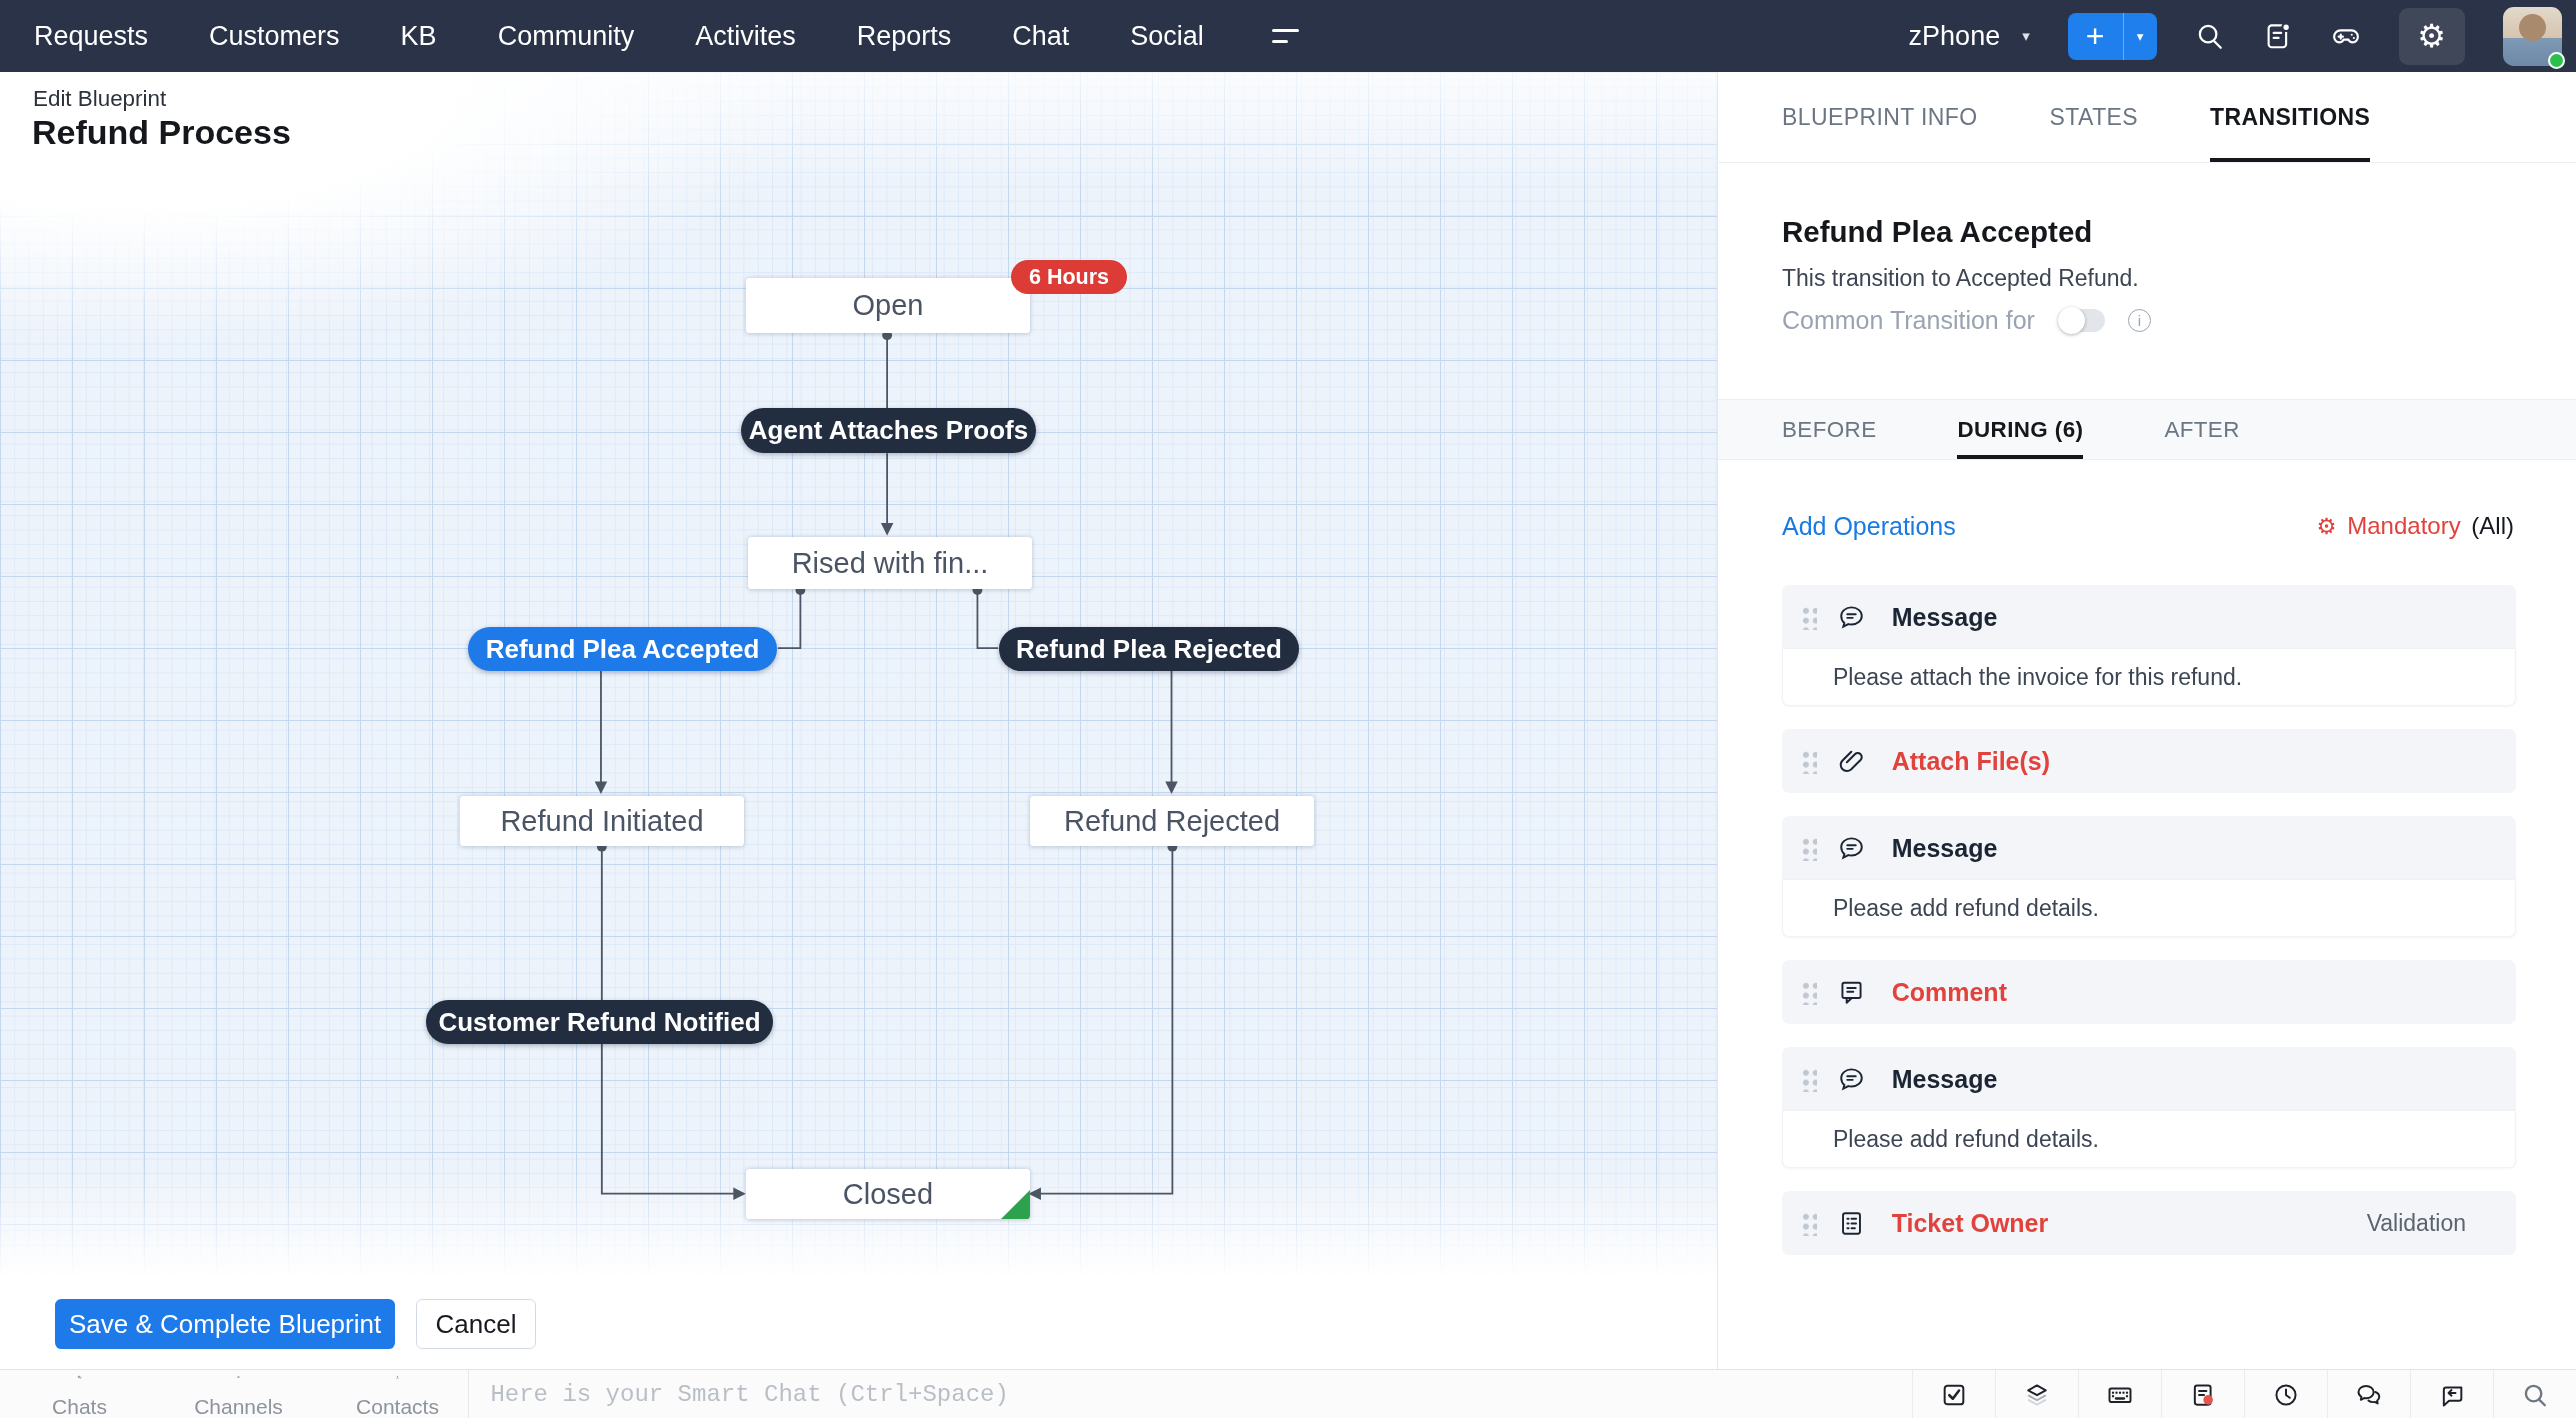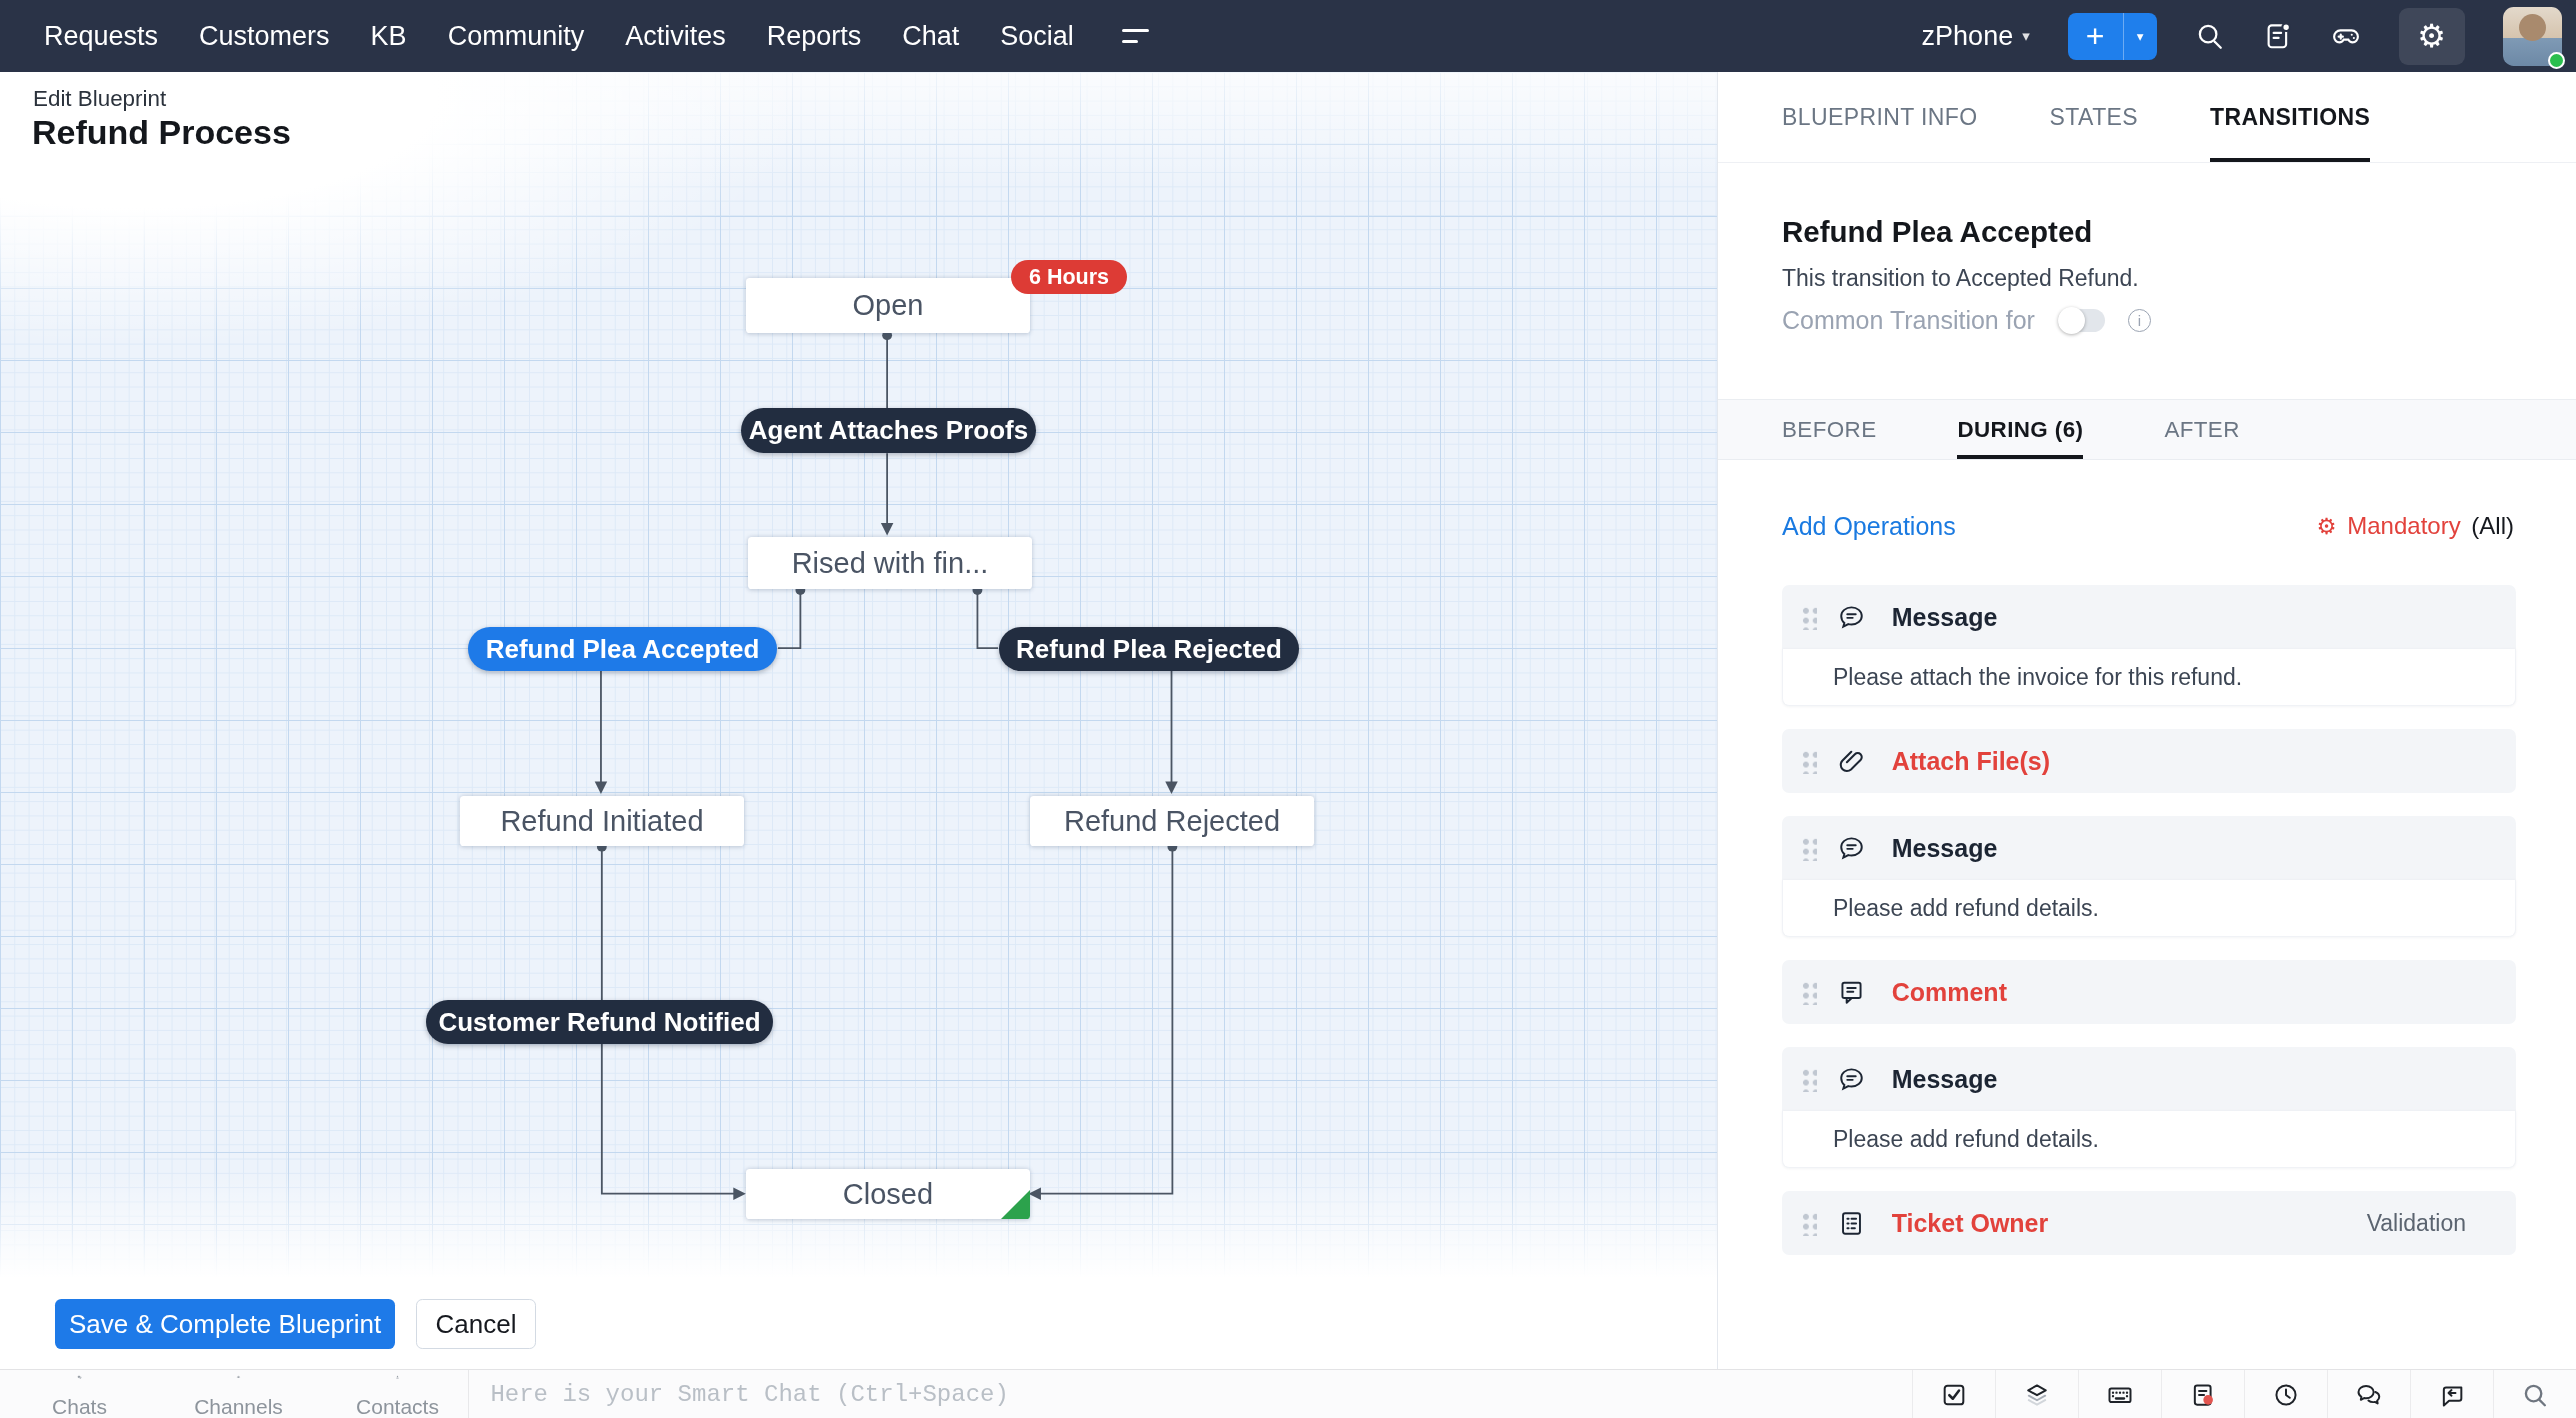--- a/index.html
+++ b/index.html
@@ -1,27 +1,27 @@
 <!DOCTYPE html>
 <html style="font-size:14.3px"><head>
 <meta charset="utf-8">
 <style>
   *{margin:0;padding:0;box-sizing:border-box}
   html,body{width:2576px;height:1419px;overflow:hidden;background:#fff;font-family:"Liberation Sans",sans-serif}
   .abs{position:absolute}
 
   
   .topnav{position:absolute;left:0;top:0;width:2576px;height:72px;background:#2a3347;display:flex;align-items:center;color:#fff;z-index:40}
-  .nav-items{display:flex;align-items:center;gap:41px;padding-left:44px;font-size:27px}
+  .nav-items{display:flex;align-items:center;gap:61px;padding-left:34px;font-size:27px}
   .nav-item{cursor:pointer;white-space:nowrap}
   .hamburger{display:flex;flex-direction:column;gap:7.2px;margin-left:7.2px;cursor:pointer}
   .hamburger span{display:block;height:3.6px;border-radius:1.8px;background:#fff}
   .hamburger .b1{width:27px}.hamburger .b2{width:16px}
   .nav-right{margin-left:auto;display:flex;align-items:center;gap:38px;padding-right:14.3px}
-  .dept{font-size:27px;display:flex;align-items:center;gap:9px;cursor:pointer}
+  .dept{font-size:27px;display:flex;align-items:center;gap:22px;cursor:pointer}
   .caret{font-size:15px;opacity:.85}
   .plus-btn{display:flex;height:47px;border-radius:8px;background:#1f7fec;overflow:hidden;cursor:pointer}
   .plus-btn .plus{width:55px;display:flex;align-items:center;justify-content:center;font-size:32px;font-weight:300}
   .plus-btn .dd{width:34px;display:flex;align-items:center;justify-content:center;border-left:0.9px solid rgba(255,255,255,.35);font-size:13.4px}
   .nav-ic{width:30px;height:30px;display:flex;align-items:center;justify-content:center;cursor:pointer}
   .gear-box{width:66px;height:57px;border-radius:9px;background:rgba(255,255,255,.1);display:flex;align-items:center;justify-content:center;font-size:32px;cursor:pointer}
   .avatar{position:relative;width:59px;height:59px;border-radius:10.7px;background:linear-gradient(180deg,#e3d9cb 0%,#d6c4ae 52%,#7f9ab5 52%,#6d89a6 100%);cursor:pointer}
   .avatar .head{position:absolute;left:16px;top:7.2px;width:27px;height:27px;border-radius:50%;background:#a98a6d}
   .avatar .dot{position:absolute;right:-3.6px;bottom:-3.6px;width:17px;height:17px;border-radius:50%;background:#2bbf4e;border:2.7px solid #fff}
 

